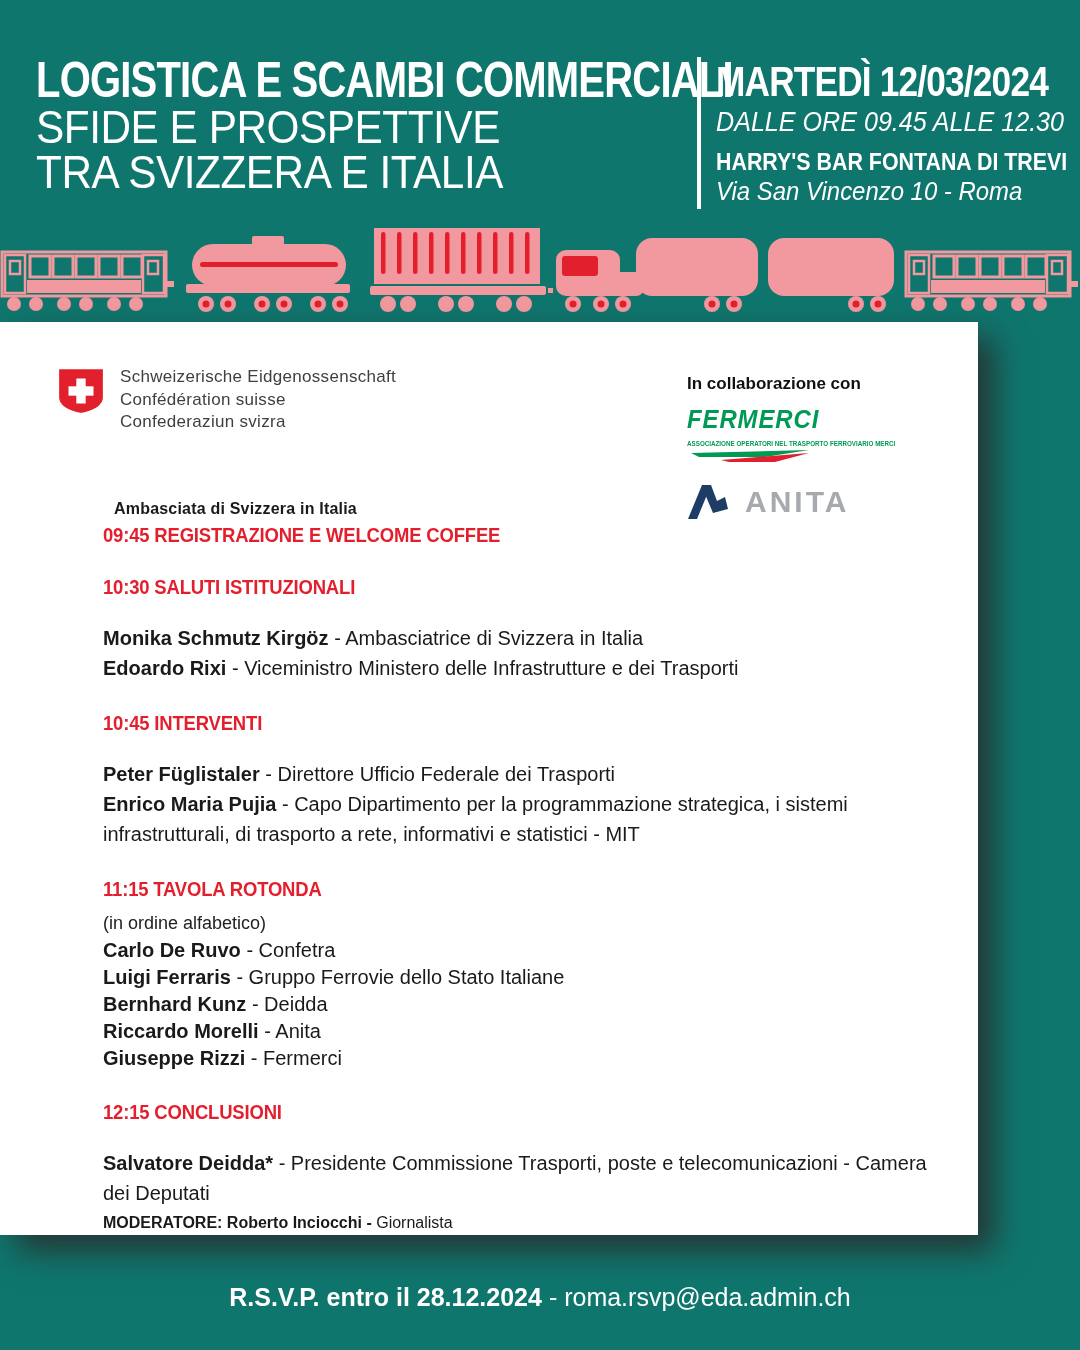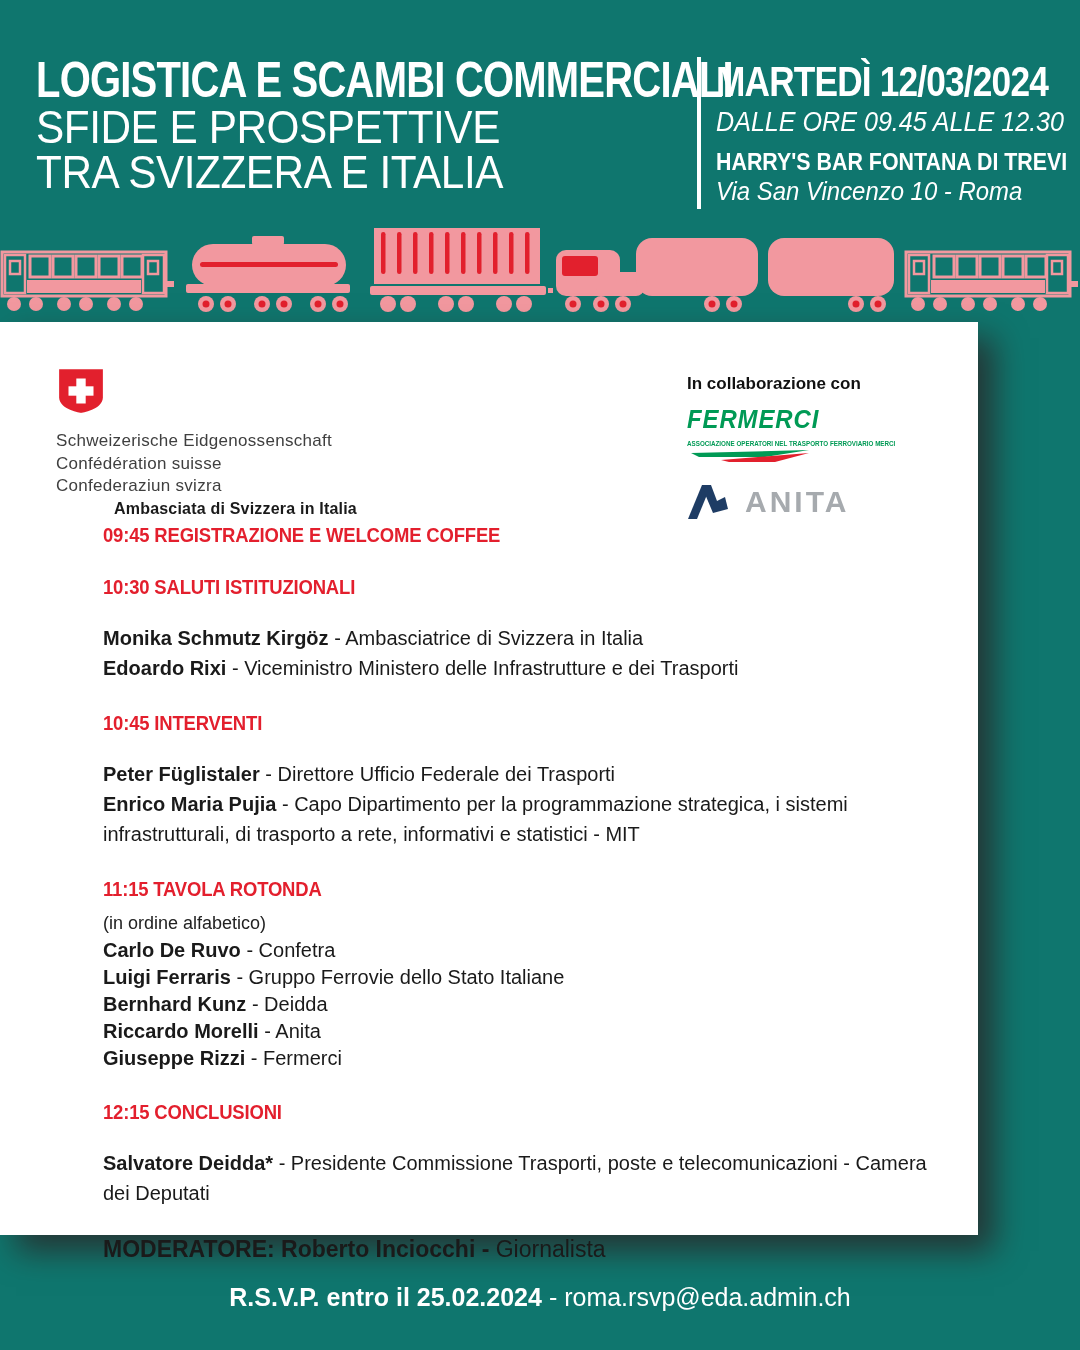--- a/index.html
+++ b/index.html
@@ -24,21 +24,21 @@
   .hdr-addr { display:inline-block; font-size:26px; font-style:italic; font-weight:400;
               transform:scaleX(0.92); transform-origin:0 50%; white-space:nowrap; line-height:30px; }
 
   
   .trains { position:absolute; left:0; top:224px; width:1080px; height:90px; }
 
   
   .card { position:absolute; left:0; top:322px; width:978px; height:913px; background:#fff;
           box-shadow:16px 16px 30px rgba(55,0,6,0.55); }
 
-  .swiss { position:absolute; left:56px; top:44px; display:flex; gap:14px;flex-direction:column; }
+  .swiss { position:absolute; left:56px; top:44px; display:flex; gap:14px; }
   .swiss-lines { font-size:17px; line-height:22.5px; color:#3f3f3f; letter-spacing:0.3px; }
   .embassy { position:absolute; left:114px; top:140px; font-size:16px; font-weight:700; color:#1a1a1a; letter-spacing:0.2px;margin-top:38px; }
 
   .collab { position:absolute; left:687px; top:52px; width:250px; }
   .collab-label { font-size:17px; font-weight:700; color:#111; }
   .fermerci { margin-top:12px; color:#009A55; }
   .fermerci-name { display:inline-block; font-size:26px; font-weight:800; font-style:italic;
                    letter-spacing:1px; transform:scaleX(0.92); transform-origin:0 50%; line-height:26px; }
   .fermerci-tag { display:inline-block; font-size:6.4px; font-weight:700; white-space:nowrap;
                   transform:scaleX(0.98); transform-origin:0 50%; margin-top:1px; }
@@ -49,21 +49,21 @@
   .program { position:absolute; left:103px; top:200px; width:840px; color:#1a1a1a; }
   .sec { margin-top:27px; }
   .sec:first-child { margin-top:0; }
   .sec-heading { display:inline-block; color:#E31F2D; font-weight:700; font-size:21px; line-height:25px;
                  letter-spacing:-0.2px; transform:scaleX(0.88); transform-origin:0 50%; white-space:nowrap; }
   .items { margin-top:24px; }
   .item { font-size:20px; line-height:30px; }
   .sec-tavola .item { line-height:27px; }
   .note { font-size:18px; line-height:24px; margin-top:10px; color:#222; }
   .b { font-weight:700; }
-  .moderator { margin-top:26px; font-size:23px; line-height:30px; }
+  .moderator { font-size:16px; line-height:30px; }
 
   
   .footer { position:absolute; left:0; top:1283px; width:1080px; text-align:center; color:#fff; font-size:25px; }
 </style>
 </head>
 <body>
 
 <div class="poster">
 
   <div class="hdr-title">
@@ -287,17 +287,17 @@
 
       <div class="moderator">
         <span class="b">MODERATORE: Roberto Inciocchi -</span>
         <span>Giornalista</span>
       </div>
 
     </div>
   </div>
 
   <div class="footer">
-    <span class="b">R.S.V.P. entro il 25.02.2024</span>
+    <span class="b">R.S.V.P. entro il 28.12.2024</span>
     <span>- roma.rsvp@eda.admin.ch</span>
   </div>
 
 </div>
 
 </body></html>

